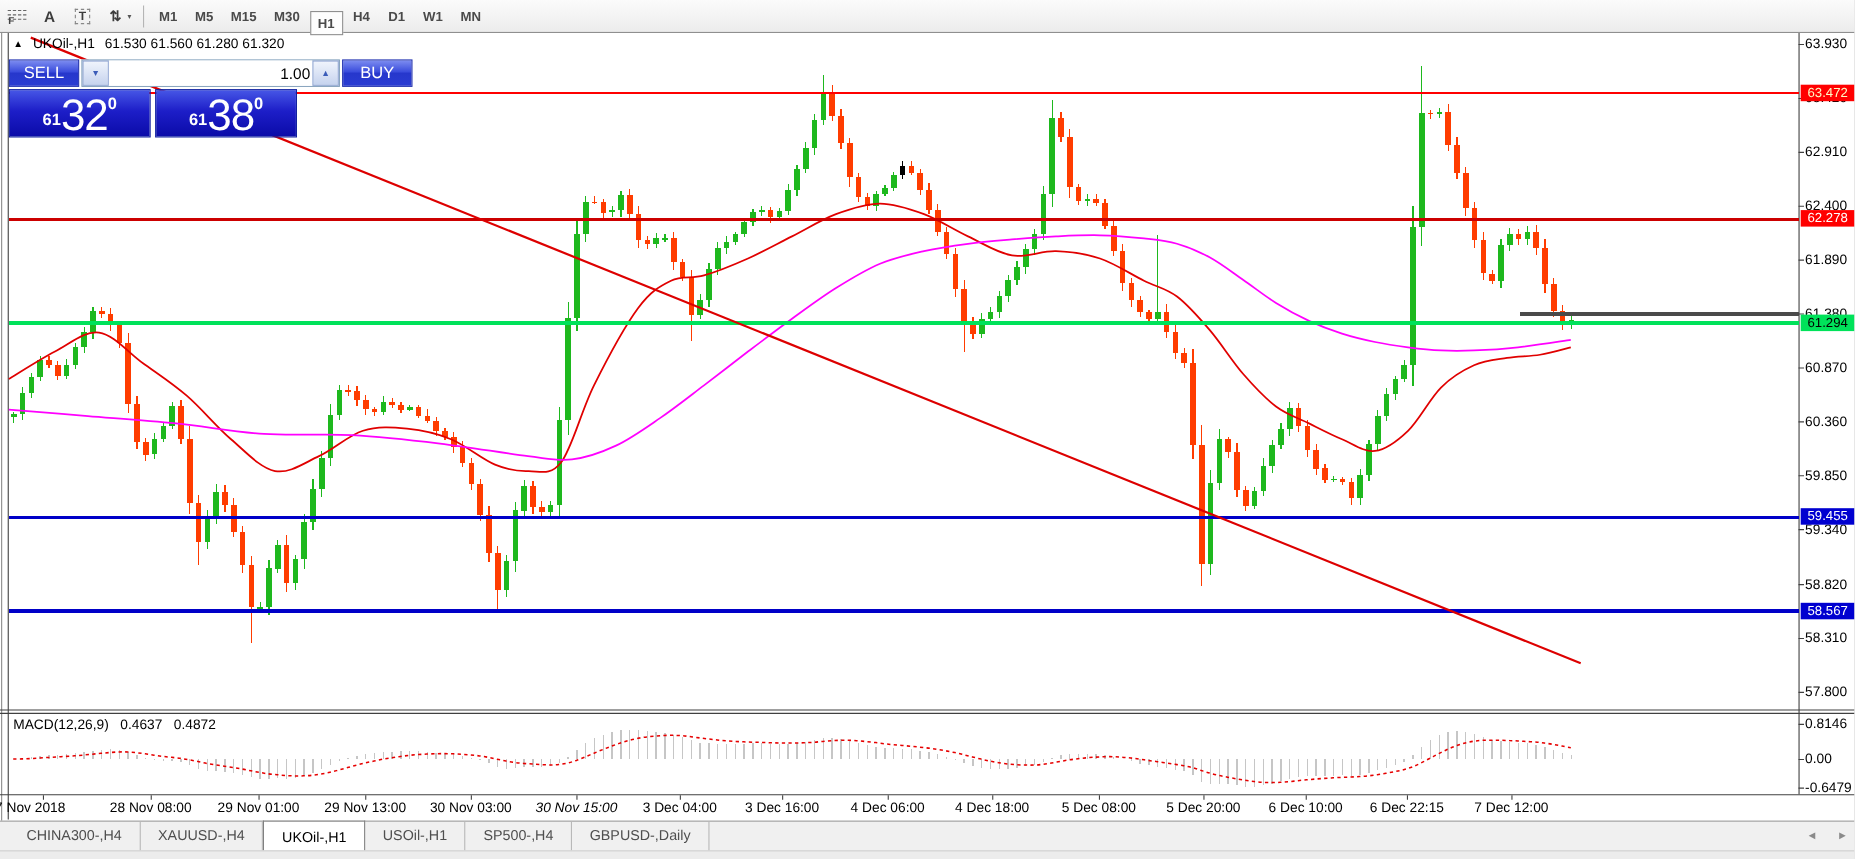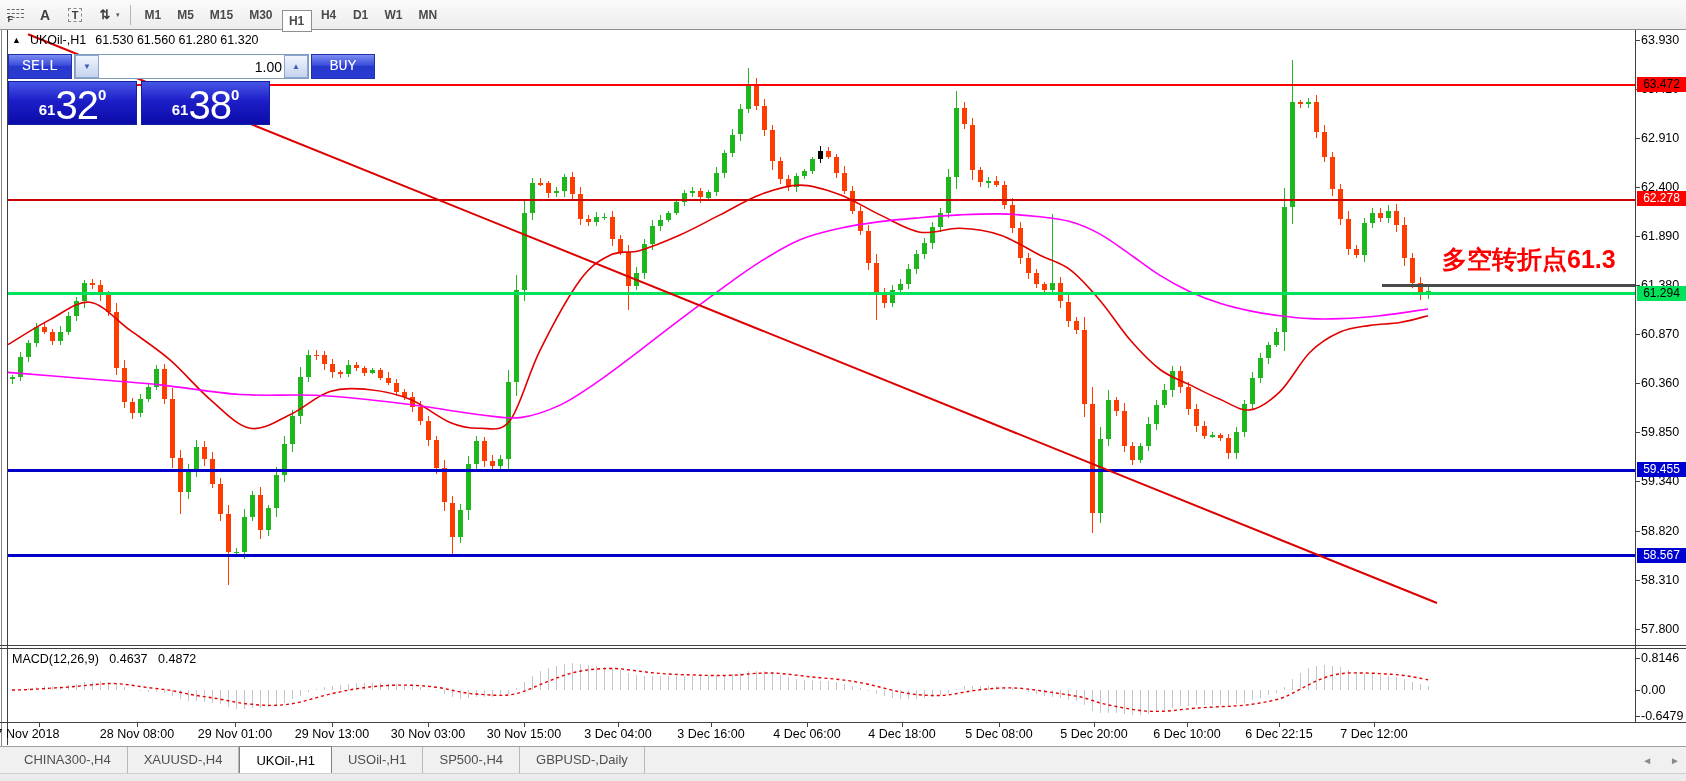--- a/index.html
+++ b/index.html
@@ -30,21 +30,21 @@
   .ptick{position:absolute;left:1641px;font-size:12.5px;color:#000;white-space:nowrap;}
   .badge{position:absolute;left:1637px;width:49px;height:15px;line-height:15px;text-align:center;font-size:12px;}
   .tlabel{position:absolute;top:727px;transform:translateX(-50%);font-size:12.5px;color:#000;white-space:nowrap;}
   .macd-ptick{position:absolute;left:1641px;font-size:12.5px;color:#000;}
   .macd-label{position:absolute;top:652px;left:12px;z-index:2;font-size:12.5px;color:#000;}
   .macd-label span{margin-right:7px;}
   .annotation{position:absolute;left:1442px;top:243px;z-index:3;font-size:25px;font-weight:bold;color:#ff0000;white-space:nowrap;}
   
   .trade-panel{position:absolute;top:54px;left:8px;width:262px;z-index:4;}
   .tp-row1{display:flex;height:25px;}
-  .btn-trade{flex:0 0 64px;font-family:Liberation Mono, monospace;font-size:15px;color:#fff;border:1px solid #2030b0;
+  .btn-trade{flex:0 0 64px;font-family:Liberation Sans, sans-serif;font-size:15px;color:#fff;border:1px solid #2030b0;
              background:linear-gradient(#7c8cf0,#3a4cdc 45%,#2637cc 50%,#2a3cd2);cursor:default;text-align:center;}
   .tp-spin{flex:1;display:flex;margin:0 2px;background:#fff;border:1px solid #7f9db9;}
   .spin-btn{width:24px;border:1px solid #8ea4d2;background:linear-gradient(#f0f4fc,#c6d3ee);
             color:#3b5cb8;font-size:8px;cursor:default;padding:0;}
   .vol-input{flex:1;border:none;outline:none;font-family:inherit;font-size:14px;text-align:right;padding-right:2px;min-width:0;}
   .tp-row2{display:flex;gap:4px;margin-top:2px;height:44px;}
   .price-box{flex:1;display:flex;align-items:flex-end;justify-content:center;color:#fff;border:1px solid #1020a0;
              background:linear-gradient(#4656e6,#1d1ec8 45%,#0b0ba8);padding-bottom:1px;}
   .pb-small{font-size:15px;font-weight:bold;margin-bottom:5px;}
   .pb-big{font-size:40px;line-height:0.88;letter-spacing:-1px;}
@@ -699,31 +699,31 @@
       <div class="ptick" style="top: 572.958px;">58.310</div>
       <div class="ptick" style="top: 621.958px;">57.800</div>
       <div class="macd-ptick" style="top: 651px;">0.8146</div>
       <div class="macd-ptick" style="top: 683px;">0.00</div>
       <div class="macd-ptick" style="top: 709px;">-0.6479</div>
       <div class="tlabel" style="left: 24px;">27 Nov 2018</div>
       <div class="tlabel" style="left: 137px;">28 Nov 08:00</div>
       <div class="tlabel" style="left: 235px;">29 Nov 01:00</div>
       <div class="tlabel" style="left: 332px;">29 Nov 13:00</div>
       <div class="tlabel" style="left: 428px;">30 Nov 03:00</div>
-      <div class="tlabel" style="left: 524px;">30 Nov 15:00</div>
+      <div class="tlabel" style="left: 524px; font-style: italic;">30 Nov 15:00</div>
       <div class="tlabel" style="left: 618px;">3 Dec 04:00</div>
       <div class="tlabel" style="left: 711px;">3 Dec 16:00</div>
       <div class="tlabel" style="left: 807px;">4 Dec 06:00</div>
       <div class="tlabel" style="left: 902px;">4 Dec 18:00</div>
       <div class="tlabel" style="left: 999px;">5 Dec 08:00</div>
       <div class="tlabel" style="left: 1094px;">5 Dec 20:00</div>
       <div class="tlabel" style="left: 1187px;">6 Dec 10:00</div>
       <div class="tlabel" style="left: 1279px;">6 Dec 22:15</div>
       <div class="tlabel" style="left: 1374px;">7 Dec 12:00</div>
-      <div class="badge" style="top: 76.5037px; background: rgb(255, 0, 0); color: #000000;">63.472</div>
+      <div class="badge" style="top: 76.5037px; background: rgb(255, 0, 0); color: #fef9c3;">63.472</div>
       <div class="badge" style="top: 191.221px; background: rgb(255, 0, 0); color: rgb(255, 255, 255);">62.278</div>
       <div class="badge" style="top: 285.762px; background: rgb(0, 226, 90); color: rgb(0, 0, 0);">61.294</div>
       <div class="badge" style="top: 462.449px; background: rgb(0, 0, 208); color: rgb(255, 255, 255);">59.455</div>
       <div class="badge" style="top: 547.766px; background: rgb(0, 0, 208); color: rgb(255, 255, 255);">58.567</div>
     </div>
 
   <div class="chart-title">
     <span class="tri">▲</span>
     <span>UKOil-,H1</span>
     <span>61.530 61.560 61.280 61.320</span>
@@ -746,21 +746,20 @@
         <span class="pb-sup">0</span>
       </div>
       <div class="price-box">
         <span class="pb-small">61</span>
         <span class="pb-big">38</span>
         <span class="pb-sup">0</span>
       </div>
     </div>
   </div>
 
-  <div class="annotation">多空转折点61.3</div>
 
   <div class="macd-label">
     <span>MACD(12,26,9)</span>
     <span>0.4637</span>
     <span>0.4872</span>
   </div>
 
   <div class="tab-bar">
     <div class="tab">CHINA300-,H4</div>
     <div class="tab">XAUUSD-,H4</div>

